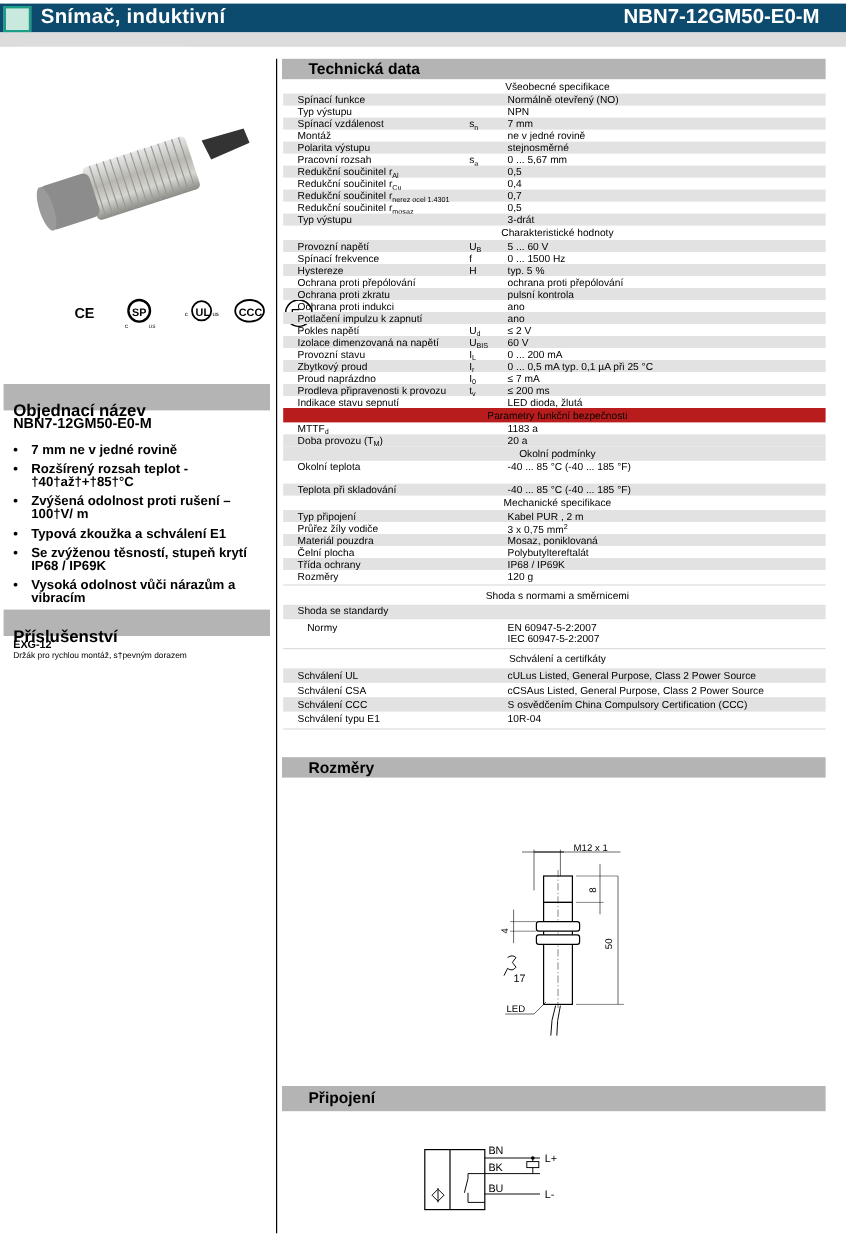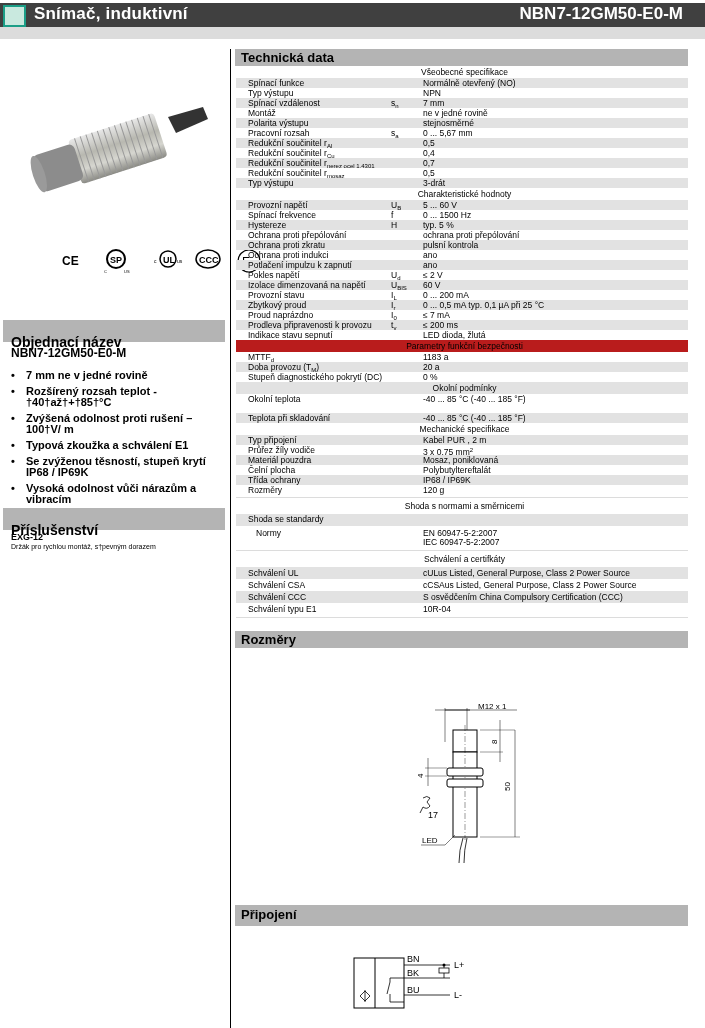--- a/index.html
+++ b/index.html
@@ -1,19 +1,19 @@
 <!DOCTYPE html>
 <html><head>
 <meta charset="utf-8">
 <style>
   * { box-sizing: border-box; margin: 0; padding: 0; }
   html, body { width: 705px; height: 1028px; background: #ffffff; overflow: hidden; }
   body { position: relative; font-family: "Liberation Sans", sans-serif; color: #000; }
 
-  .topbar { position: absolute; left: 0; top: 3px; width: 705px; height: 24px; background: #404040; }
+  .topbar { position: absolute; left: 0; top: 3px; width: 705px; height: 24px; background: #0c4a6e; }
   .topbar .logo { position: absolute; left: 3px; top: 2px; width: 23px; height: 22px; background: #c9e9df; border: 2px solid #1b9e87; }
   .topbar .title { position: absolute; left: 34px; top: 1px; font-size: 17px; font-weight: bold; color: #fff; letter-spacing: 0.2px; }
   .topbar .model { position: absolute; right: 22px; top: 1px; font-size: 17px; font-weight: bold; color: #fff; }
   .subbar { position: absolute; left: 0; top: 27px; width: 705px; height: 12px; background: #dcdcdc; }
   .subbar-white { position: absolute; left: 17px; top: 39px; width: 137px; height: 2px; background: #fff; }
 
   .vline { position: absolute; left: 230px; top: 49px; width: 1px; height: 979px; background: #000; }
 
   
   .photo { position: absolute; left: 18px; top: 95px; width: 190px; height: 110px; }
@@ -22,21 +22,21 @@
 
   .lhead { position: absolute; left: 3px; width: 222px; height: 22px; background: #b4b4b4; font-size: 14px; font-weight: bold; padding: 14px 0 0 8px; }
   .order-name { position: absolute; left: 11px; top: 346px; font-size: 12px; font-weight: bold; }
   .features { position: absolute; left: 11px; top: 370px; width: 215px; list-style: none; }
   .features li { position: relative; padding-left: 15px; font-size: 11px; font-weight: bold; line-height: 11px; margin-bottom: 5px; }
   .features li::before { content: "•"; position: absolute; left: 0; top: 0; }
   .acc-code { position: absolute; left: 11px; top: 532px; font-size: 9px; font-weight: bold; }
   .acc-desc { position: absolute; left: 11px; top: 543px; font-size: 7px; }
 
   
-  .rhead { position: absolute; left: 235px; width: 453px; height: 17px; background: #b4b4b4; font-size: 13px; font-weight: bold; padding: 1px 0 0 6px; }
+  .rhead { position: absolute; left: 235px; width: 453px; height: 17px; background: #b4b4b4; font-size: 13px; font-weight: bold; padding: 1px 0 0 22px; }
   .table { position: absolute; left: 236px; top: 66px; width: 452px; }
   .group { font-size: 8.5px; font-weight: normal; height: 12px; line-height: 12px; padding-left: 5px; text-align: center; }
   .row { position: relative; height: 10px; line-height: 10px; font-size: 8.5px; }
   .row.shade { background: #e2e2e2; }
   .row.tall { height: 19px; }
   .row .lbl { position: absolute; left: 12px; top: 0; white-space: nowrap; }
   .row .sym { position: absolute; left: 155px; top: 0; }
   .row .val { position: absolute; left: 187px; top: 0; white-space: nowrap; }
   .row .val2 { position: absolute; left: 187px; top: 9px; white-space: nowrap; }
   .sep { height: 1px; background: #dcdcdc; margin: 2px 0; }
@@ -253,24 +253,20 @@
 
   <div class="group shade" style="background:#b91c1c;">Parametry funkční bezpečnosti</div>
   <div class="row">
       <span class="lbl">MTTF<sub>d</sub></span>
       <span class="val">1183 a</span>
     </div>
   <div class="row shade">
       <span class="lbl">Doba provozu (T<sub>M</sub>)</span>
       <span class="val">20 a</span>
     </div>
-  <div class="row">
-      <span class="lbl">Stupeň diagnostického pokrytí (DC)</span>
-      <span class="val">0 %</span>
-    </div>
 
   <div class="group" style="background:#e2e2e2;">Okolní podmínky</div>
   <div class="row tall">
       <span class="lbl">Okolní teplota</span>
       <span class="val">-40 ... 85 °C (-40 ... 185 °F)</span>
     </div>
   <div class="row shade">
       <span class="lbl">Teplota při skladování</span>
       <span class="val">-40 ... 85 °C (-40 ... 185 °F)</span>
     </div>

